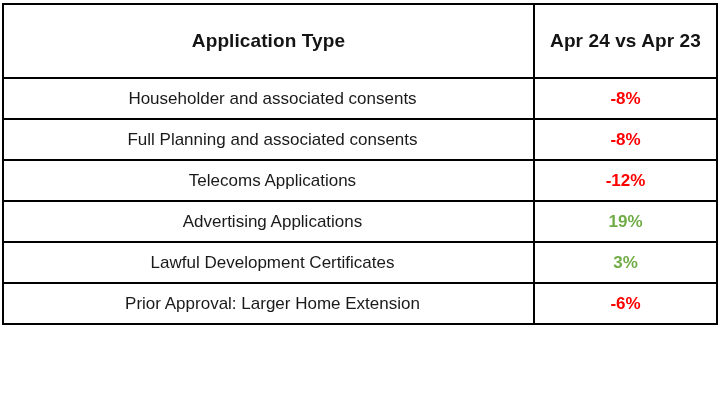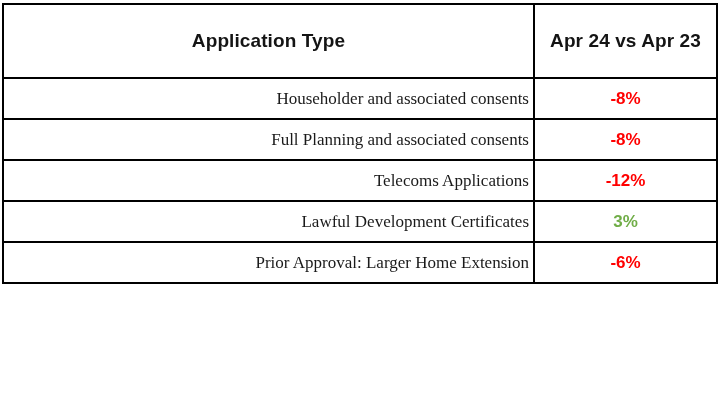--- a/index.html
+++ b/index.html
@@ -60,25 +60,24 @@
   }
 
   
   tbody td {
     font-size: 17px;
     font-weight: normal;
     color: #1a1a1a;
     height: 39px;
   }
   tbody td.cell-type {
-    text-align: right;
+    text-align: center;
     padding-left: 12px;
     padding-right: 4px;
     white-space: nowrap;
-    font-family: Liberation Serif, serif;
   }
   tbody td.cell-value {
     text-align: center;
     font-weight: bold;
     font-size: 17px;
   }
 
   tbody tr.row-tall td {
     height: 59px;
   }
@@ -108,20 +107,24 @@
       </tr>
       <tr>
         <td class="cell-type">Full Planning and associated consents</td>
         <td class="cell-value neg">-8%</td>
       </tr>
       <tr>
         <td class="cell-type">Telecoms Applications</td>
         <td class="cell-value neg">-12%</td>
       </tr>
       <tr>
+        <td class="cell-type">Advertising Applications</td>
+        <td class="cell-value pos">19%</td>
+      </tr>
+      <tr>
         <td class="cell-type">Lawful Development Certificates</td>
         <td class="cell-value pos">3%</td>
       </tr>
       <tr>
         <td class="cell-type">Prior Approval: Larger Home Extension</td>
         <td class="cell-value neg">-6%</td>
       </tr>
     </tbody>
   </table>
 </div>

